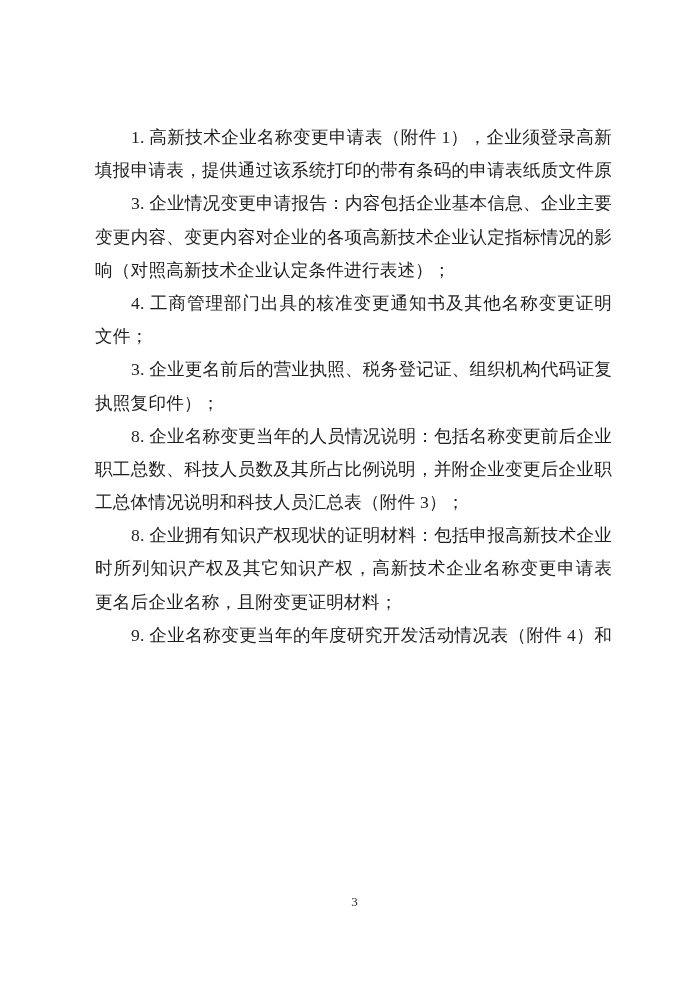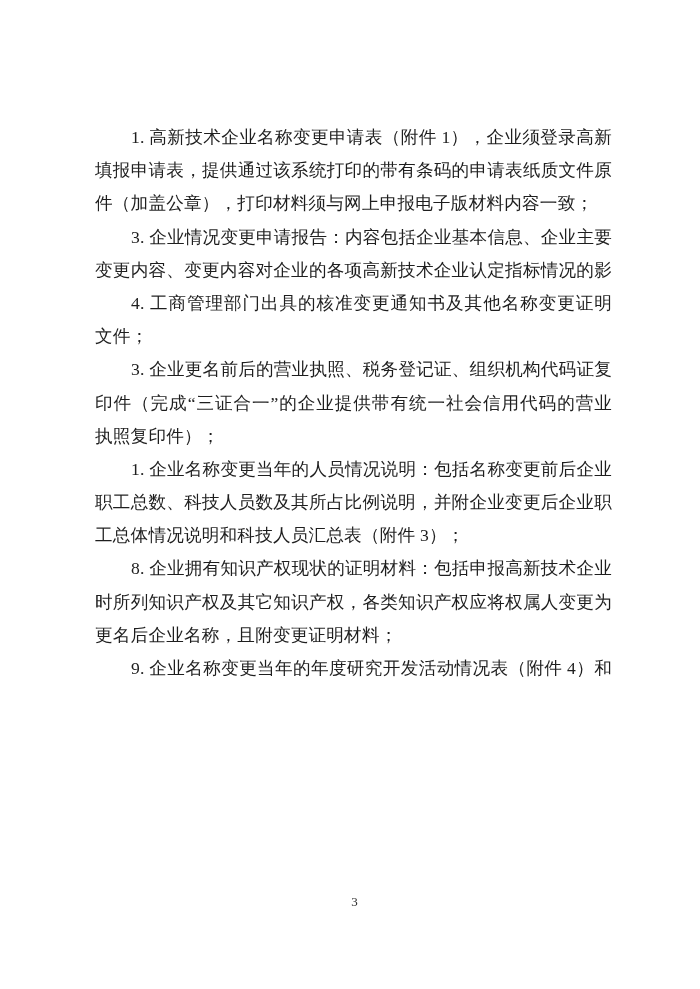--- a/index.html
+++ b/index.html
@@ -51,30 +51,29 @@
     color: #2a2a2a;
   }
 </style>
 </head>
 <body>
 
 <div class="page">
   <div class="doc-body">
     <div class="line indent justify">1. 高新技术企业名称变更申请表（附件 1），企业须登录高新</div>
     <div class="line justify">填报申请表，提供通过该系统打印的带有条码的申请表纸质文件原</div>
-    <div class="line">件（加盖公章），打印材料须与网上申报电子版材料内容一致；</div>
     <div class="line indent justify">3. 企业情况变更申请报告：内容包括企业基本信息、企业主要</div>
     <div class="line justify">变更内容、变更内容对企业的各项高新技术企业认定指标情况的影</div>
+    <div class="line">响（对照高新技术企业认定条件进行表述）；</div>
     <div class="line indent justify">4. 工商管理部门出具的核准变更通知书及其他名称变更证明</div>
     <div class="line">文件；</div>
     <div class="line indent justify">3. 企业更名前后的营业执照、税务登记证、组织机构代码证复</div>
-    <div class="line justify">印件（完成“三证合一”的企业提供带有统一社会信用代码的营业</div>
     <div class="line">执照复印件）；</div>
-    <div class="line indent justify">1. 企业名称变更当年的人员情况说明：包括名称变更前后企业</div>
+    <div class="line indent justify">8. 企业名称变更当年的人员情况说明：包括名称变更前后企业</div>
     <div class="line justify">职工总数、科技人员数及其所占比例说明，并附企业变更后企业职</div>
     <div class="line">工总体情况说明和科技人员汇总表（附件 3）；</div>
     <div class="line indent justify">8. 企业拥有知识产权现状的证明材料：包括申报高新技术企业</div>
-    <div class="line justify">时所列知识产权及其它知识产权，各类知识产权应将权属人变更为</div>
+    <div class="line justify">时所列知识产权及其它知识产权，高新技术企业名称变更申请表</div>
     <div class="line">更名后企业名称，且附变更证明材料；</div>
     <div class="line indent justify">9. 企业名称变更当年的年度研究开发活动情况表（附件 4）和</div>
   </div>
   <div class="page-number">3</div>
 </div>
 
 </body></html>

